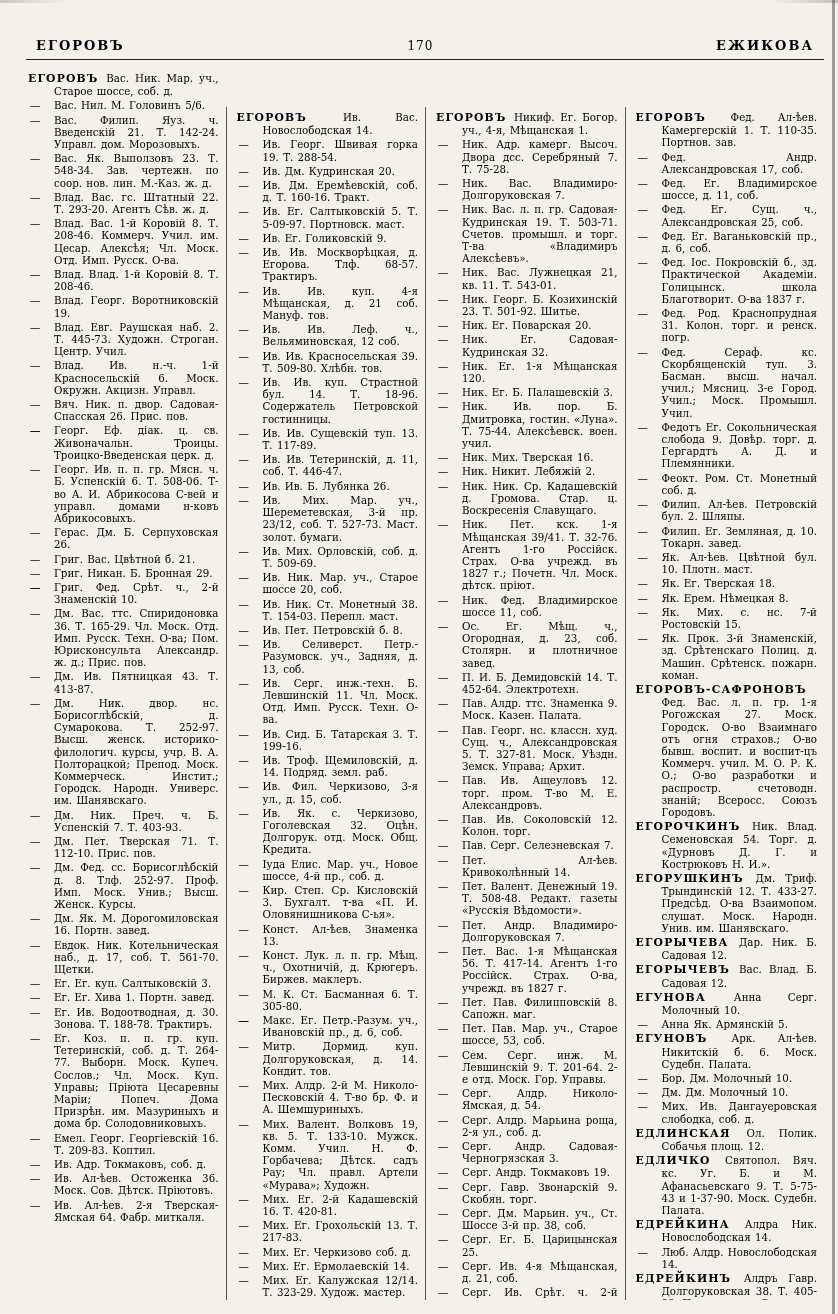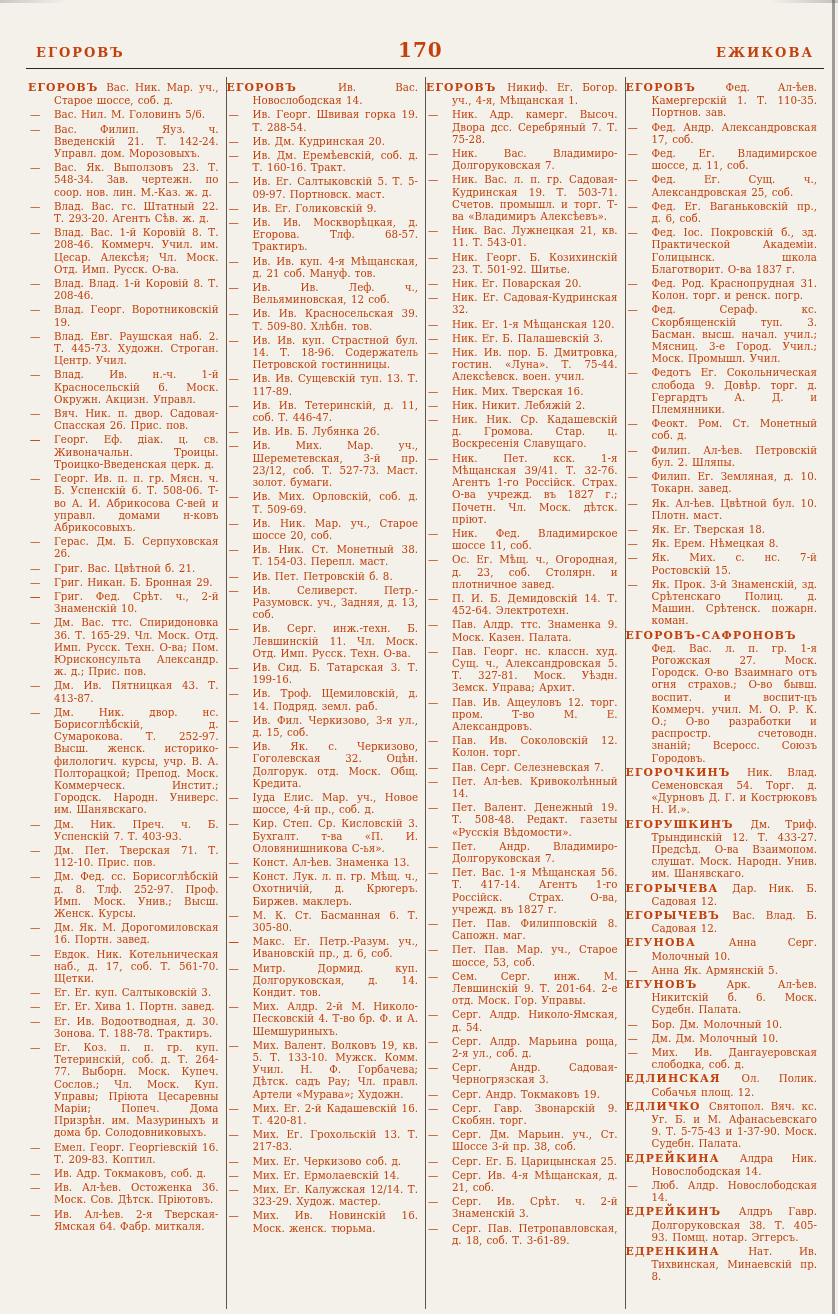--- a/index.html
+++ b/index.html
@@ -4,57 +4,58 @@
 <style>
   html,body{margin:0;padding:0;}
   body{
     width:838px;height:1314px;overflow:hidden;
     background:#e8e6e0;
     font-family:"DejaVu Serif","Liberation Serif",serif;
   }
   .page{
     position:relative;width:838px;height:1314px;
     background:#f3f1ea;
-    color:#c2410c;
+    color:#000000;
     box-sizing:border-box;
     padding:38px 14px 10px 26px;
   }
   .scan-edge{
     position:absolute;top:0;right:3px;width:3px;height:1314px;
     background:#555;opacity:.55;
   }
   .scan-top{
     position:absolute;top:0;left:0;width:100%;height:3px;
     background:linear-gradient(90deg,#888 0%,transparent 8%,transparent 92%,#777 100%);
     opacity:.4;
   }
   .hdr{
     display:flex;align-items:baseline;justify-content:space-between;
     padding:0 10px 6px 10px;
   }
   .hdr .side{
     font-weight:bold;font-size:13px;letter-spacing:2px;
   }
   .hdr .pageno{
-    font-size:20px;font-weight:bold;letter-spacing:1px;
+    font-size:12px;font-weight:normal;letter-spacing:1px;
   }
   .hdr-rule{
     border:0;border-top:1.5px solid #2a2622;margin:0 0 8px 0;
   }
   .cols{
     display:flex;height:1232px;overflow:hidden;
   }
   .col{
     width:25%;box-sizing:border-box;
     padding:2px 7px 0 2px;
     overflow:hidden;
   }
   .col + .col{
     border-left:1px solid #5d564c;
-    padding-left:0;
+    padding-left:10px;
+    margin-top:39px;
   }
   .entry{
     position:relative;
     font-size:10.3px;line-height:12.2px;
     text-align:justify;
     margin:2px 0 0 0;
     padding-left:26px;
     word-spacing:1px;
   }
   .entry .dash{

